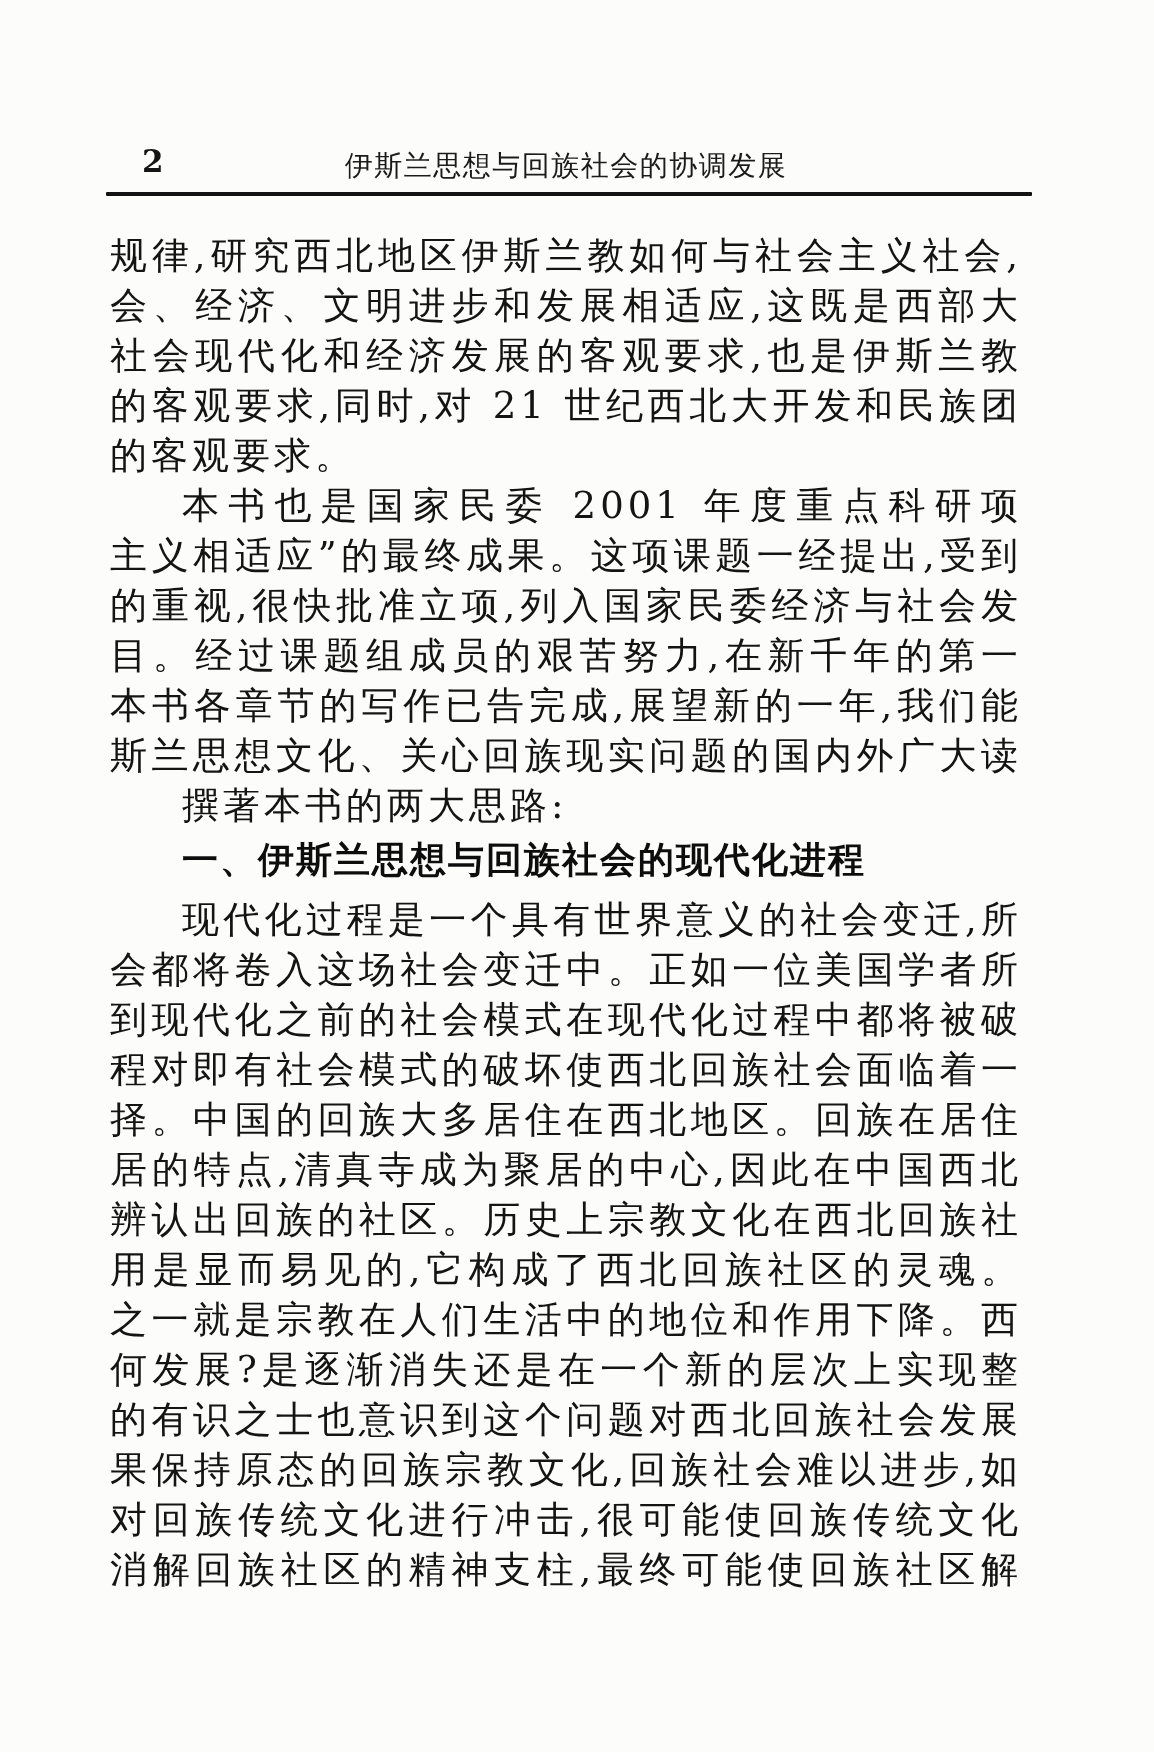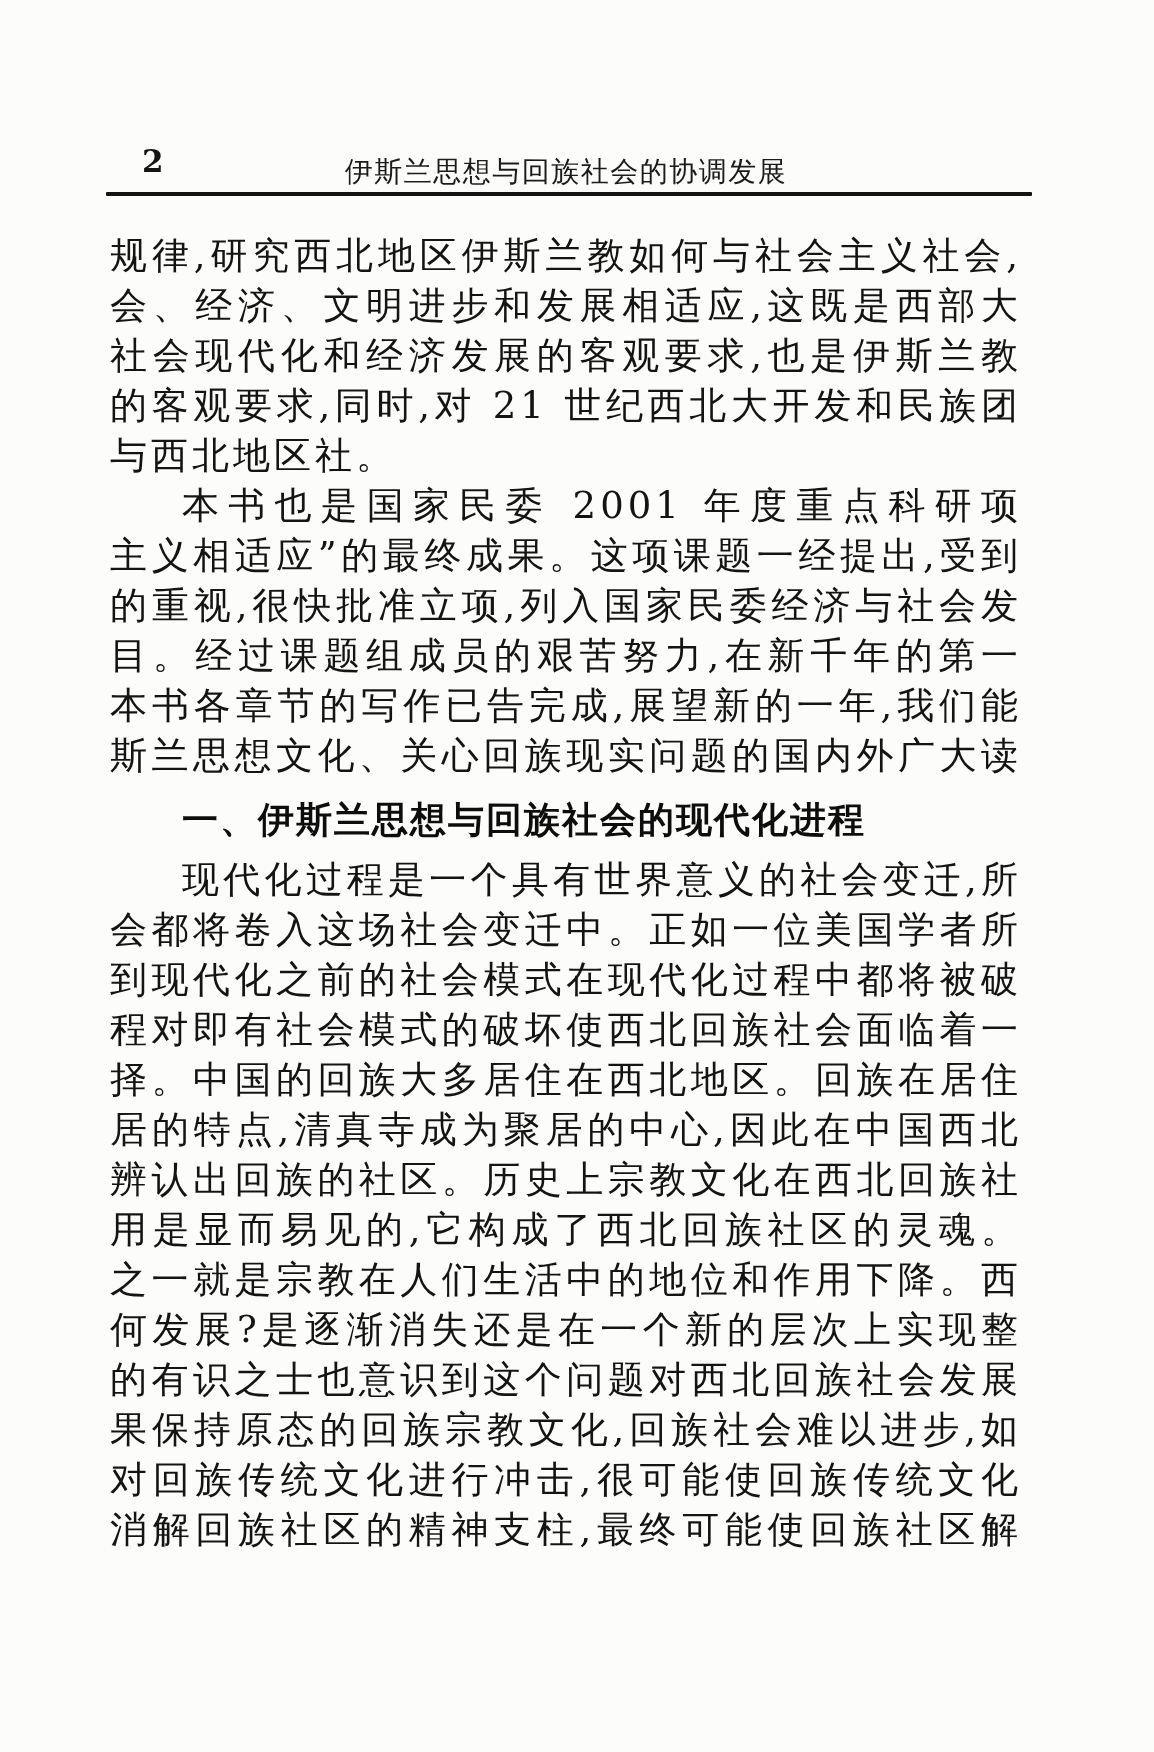--- a/index.html
+++ b/index.html
@@ -29,21 +29,21 @@
     left: 32px;
     top: 0;
     font-size: 31px;
     font-weight: bold;
     color: #141414;
   }
   .header-title {
     position: absolute;
     left: 0;
     right: 0;
-    top: 10px;
+    top: 4px;
     text-align: center;
     font-size: 28px;
     letter-spacing: 1.5px;
     color: #1b1b1b;
     white-space: nowrap;
   }
   .header-rule {
     position: absolute;
     top: 192px;
     left: 106px;
@@ -70,21 +70,21 @@
   .line.full {
     white-space: normal;
     text-align: justify;
     text-align-last: justify;
     overflow: hidden;
   }
   .line.indent {
     padding-left: 72px;
   }
   .block.heading {
-    margin-top: 14px;
+    margin-top: 4px;
     margin-bottom: 10px;
   }
   .block.heading .line {
     font-family: "DejaVu Sans", "Liberation Sans", sans-serif;
     font-weight: bold;
     font-size: 36px;
     letter-spacing: 2px;
     color: #0d0d0d;
   }
 </style>
@@ -96,29 +96,32 @@
     <span class="page-number">2</span>
     <span class="header-title">伊斯兰思想与回族社会的协调发展</span>
   </div>
   <div class="header-rule"></div>
   <div class="page-body">
       <div class="block paragraph">
         <div class="line full">规律,研究西北地区伊斯兰教如何与社会主义社会,与西北地区社</div>
         <div class="line full">会、经济、文明进步和发展相适应,这既是西部大开发中,西北地区</div>
         <div class="line full">社会现代化和经济发展的客观要求,也是伊斯兰教自身存在发展</div>
         <div class="line full">的客观要求,同时,对 21 世纪西北大开发和民族团结、社会稳定具</div>
-        <div class="line">与西北地区社。</div>
+        <div class="line">的客观要求。</div>
       </div>
       <div class="block paragraph">
         <div class="line indent full">本书也是国家民委 2001 年度重点科研项目“伊斯兰教与社会</div>
         <div class="line full">主义相适应”的最终成果。这项课题一经提出,受到政府有关部门</div>
         <div class="line full">的重视,很快批准立项,列入国家民委经济与社会发展重点科研项</div>
         <div class="line full">目。经过课题组成员的艰苦努力,在新千年的第一年将要结束时,</div>
         <div class="line full">本书各章节的写作已告完成,展望新的一年,我们能为热心了解伊</div>
         <div class="line full">斯兰思想文化、关心回族现实问题的国内外广大读者献上一份问</div>
+      </div>
+      <div class="block paragraph">
+        <div class="line indent">撰著本书的两大思路:</div>
       </div>
       <div class="block heading">
         <div class="line indent">一、伊斯兰思想与回族社会的现代化进程</div>
       </div>
       <div class="block paragraph">
         <div class="line indent full">现代化过程是一个具有世界意义的社会变迁,所有国家和社</div>
         <div class="line full">会都将卷入这场社会变迁中。正如一位美国学者所言,所有在遇</div>
         <div class="line full">到现代化之前的社会模式在现代化过程中都将被破坏。现代化过</div>
         <div class="line full">程对即有社会模式的破坏使西北回族社会面临着一个困难的抉</div>
         <div class="line full">择。中国的回族大多居住在西北地区。回族在居住格局上具有聚</div>

